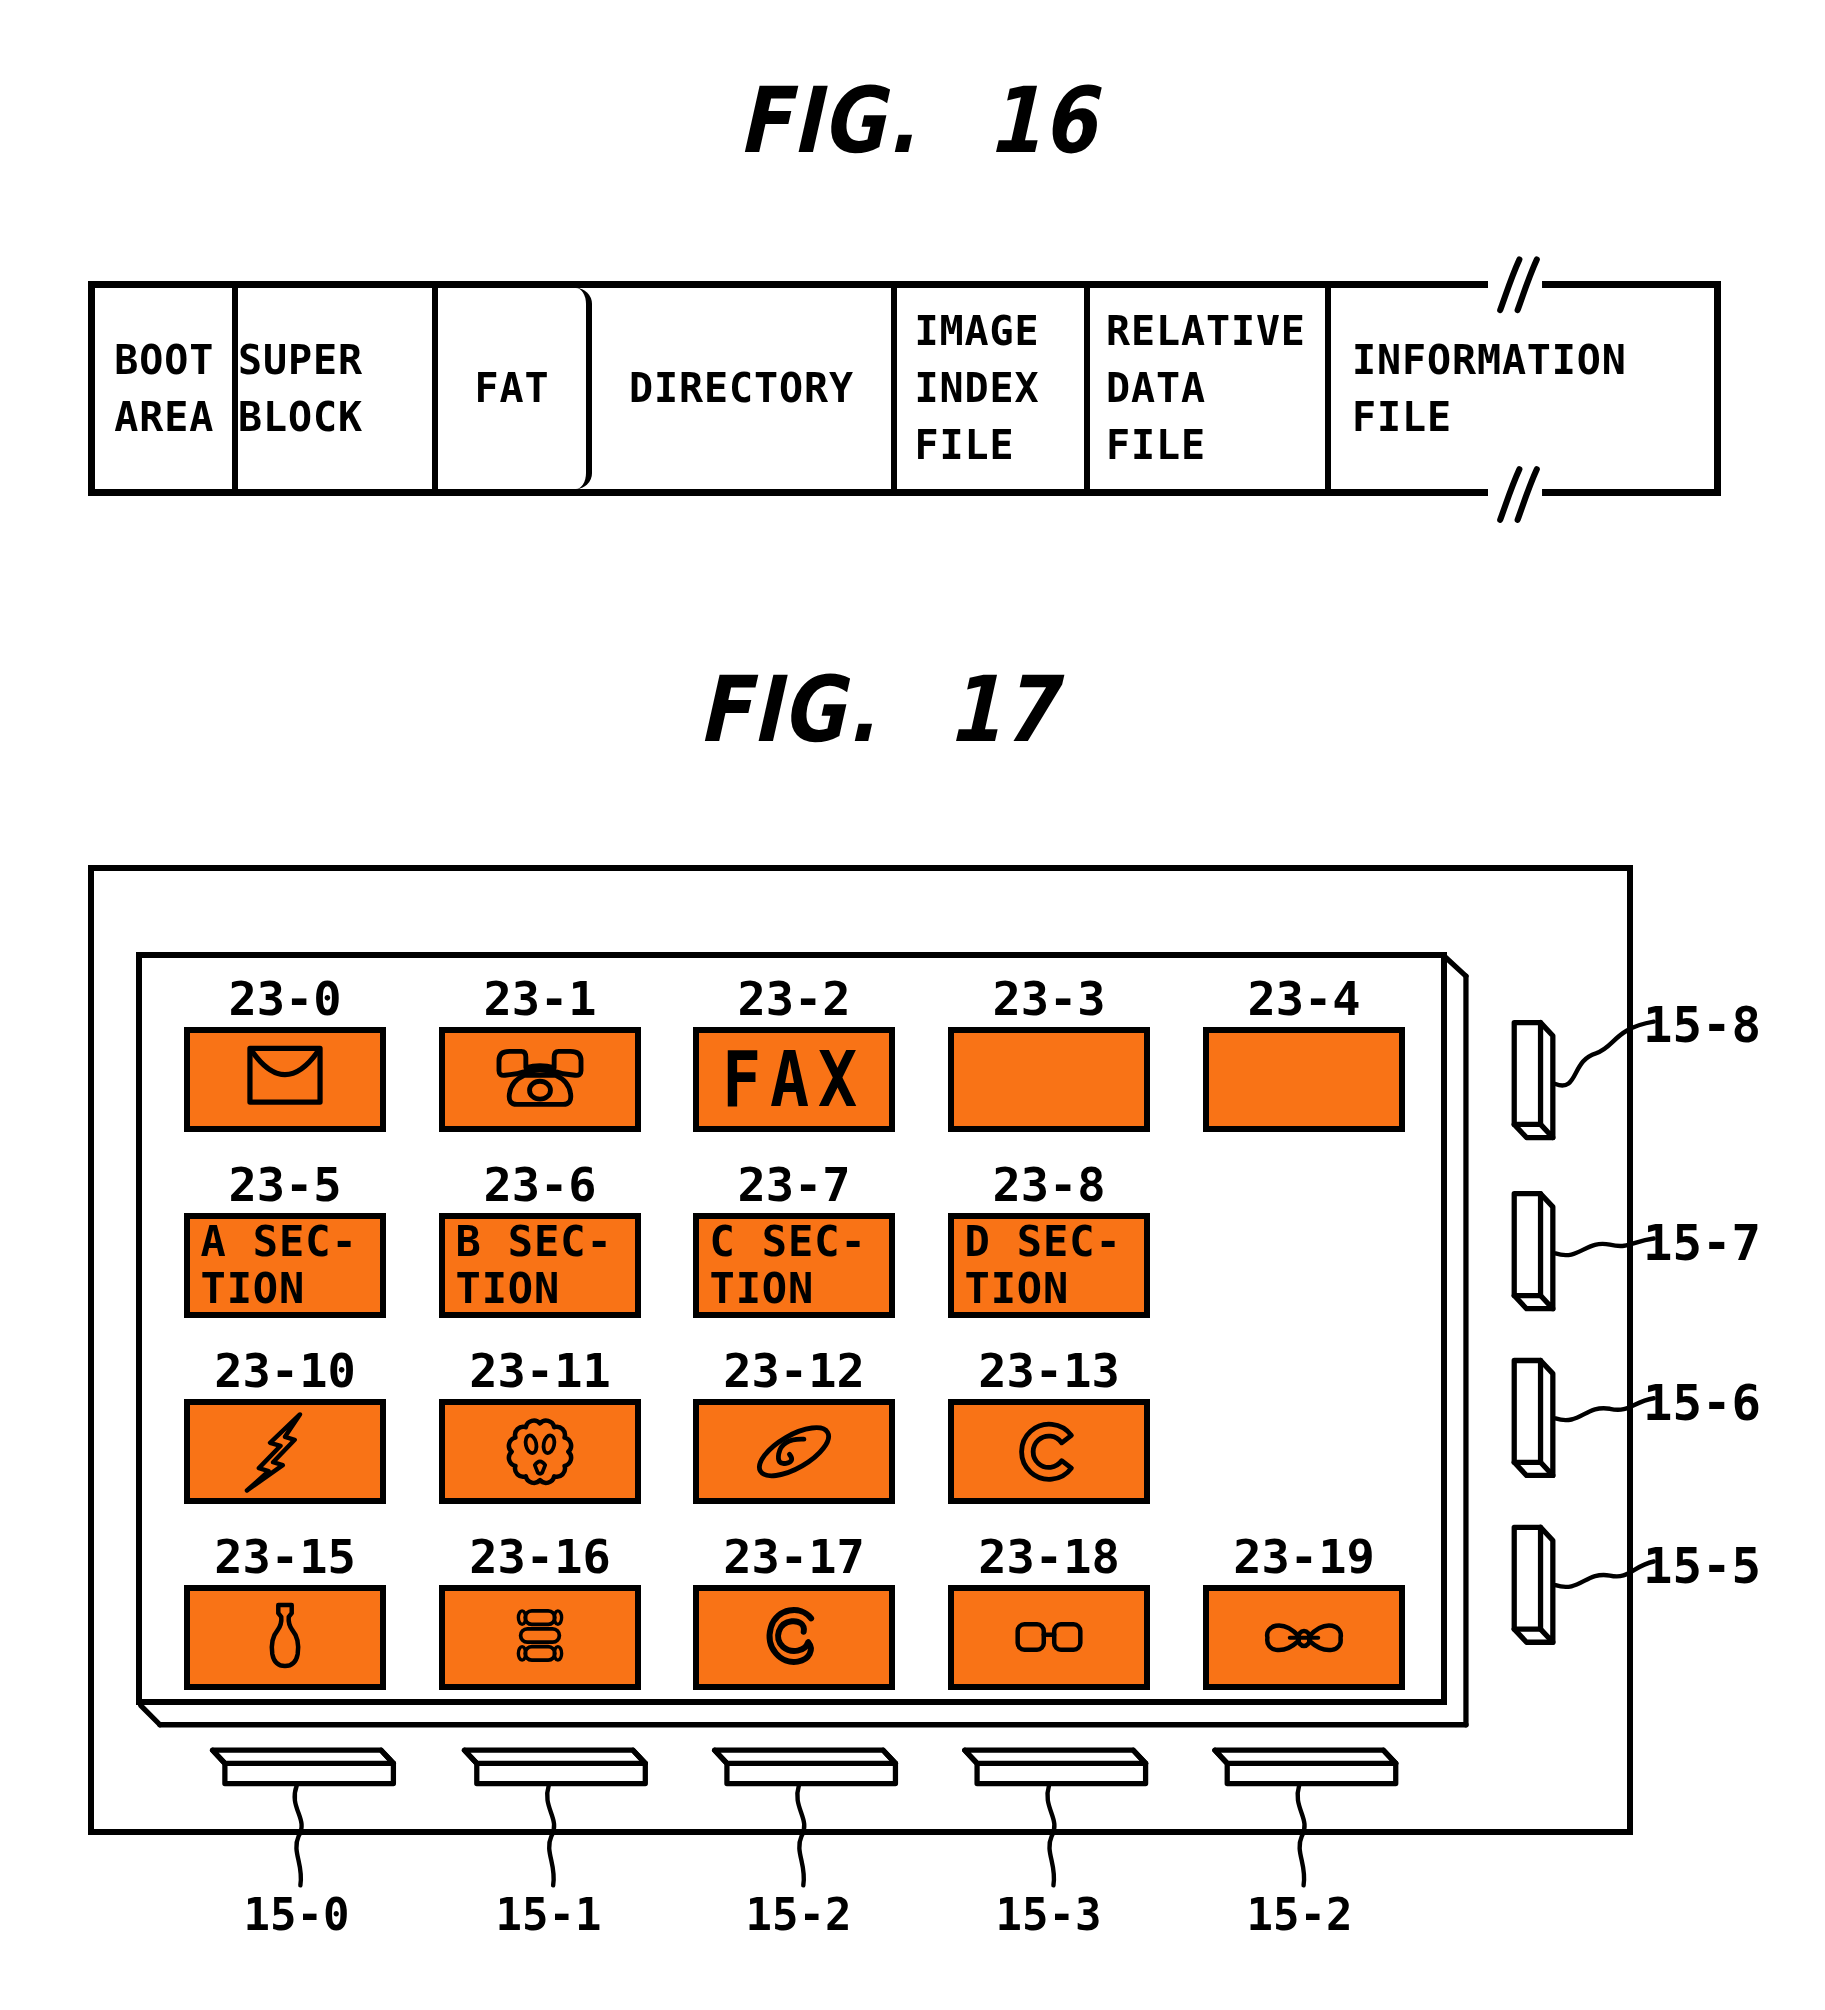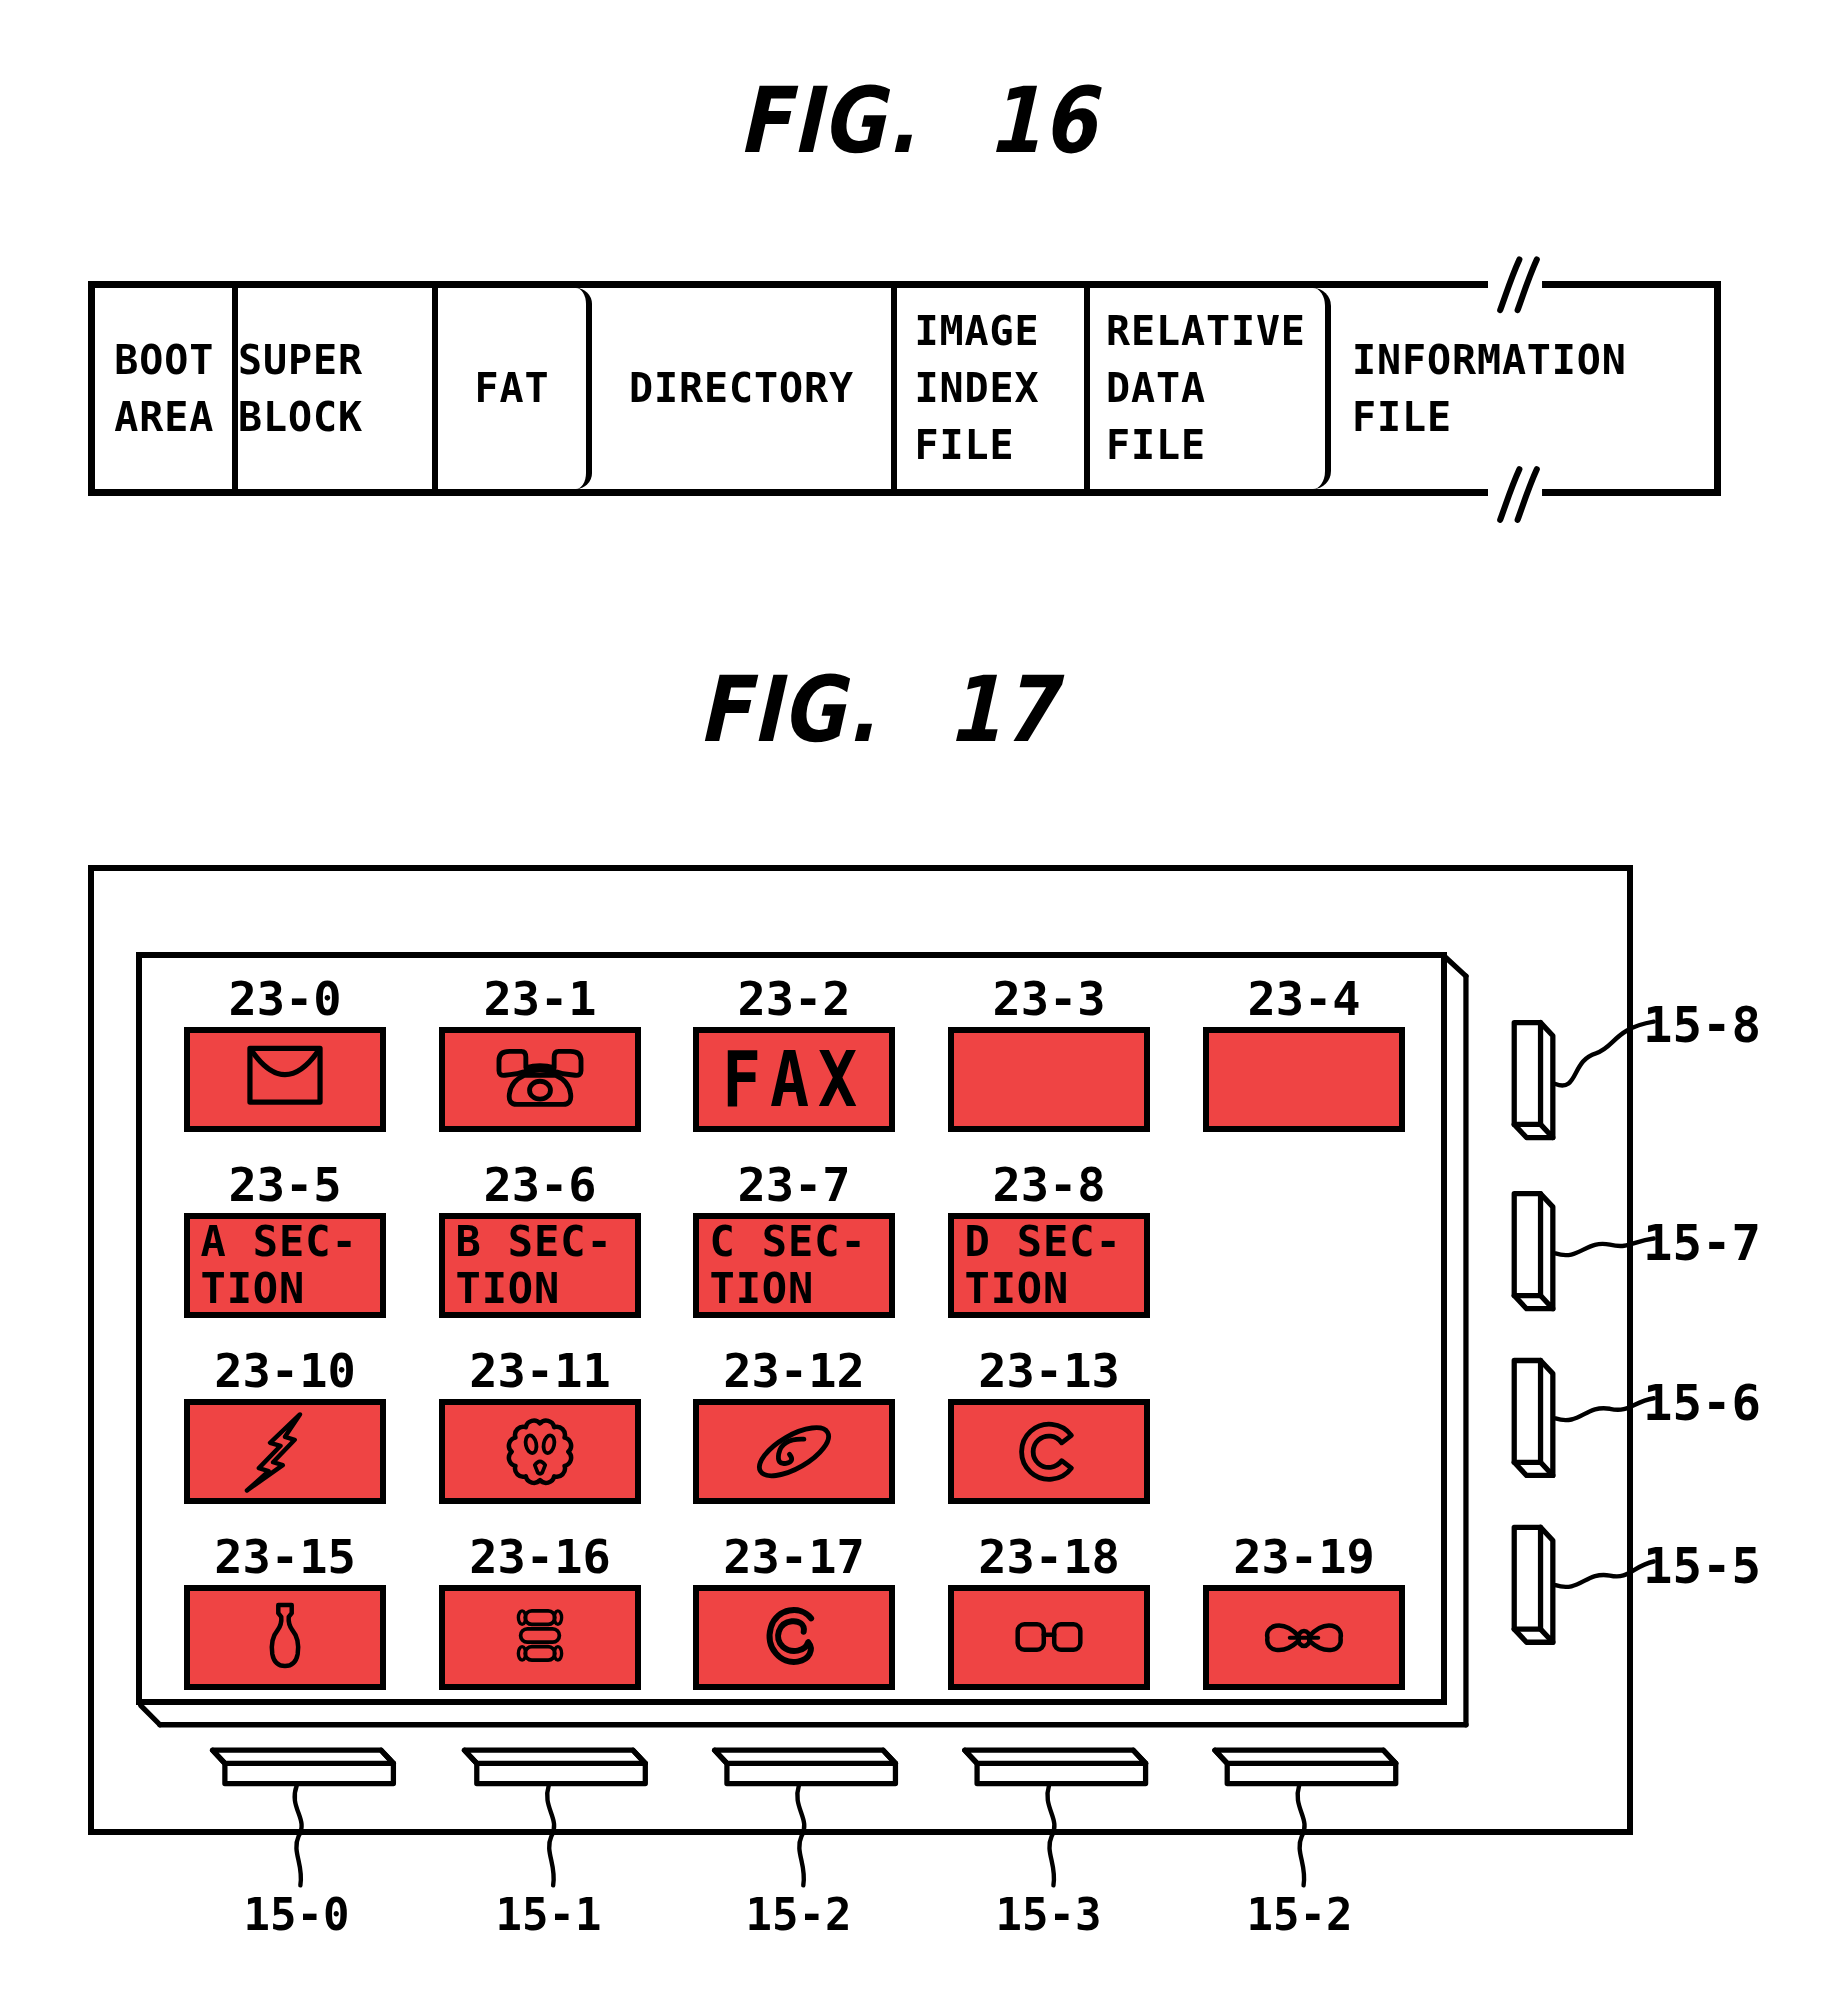--- a/index.html
+++ b/index.html
@@ -14,34 +14,34 @@
        border:7px solid #000;box-sizing:border-box;display:flex;background:#fff;}
   .seg{box-sizing:border-box;border-right:6.1px solid #000;display:flex;align-items:center;}
   .seg:last-child{border-right:none;}
   .seg-label{white-space:pre-line;font-size:40px;font-weight:700;line-height:1.42;
              letter-spacing:0.9px;}
   .seg.c1{width:143px;padding-left:19.3px;}
   .seg.c2{width:200px;}
   .seg.c3{width:154px;justify-content:center;border-radius:16px;}
   .seg.c4{width:305px;justify-content:center;}
   .seg.c5{width:193px;padding-left:17.6px;}
-  .seg.c6{width:241px;padding-left:16px;border-radius:18px;}
+  .seg.c6{width:241px;padding-left:16px;}
   .seg.c7{width:365px;padding-left:21px;}
   .break-svg{position:absolute;overflow:visible;}
   
   .device{position:absolute;left:88px;top:865px;width:1545px;height:970px;
           border:6.1px solid #000;box-sizing:border-box;background:#fff;}
   .screen{position:absolute;left:136px;top:952px;width:1311px;height:753px;
           border:6.1px solid #000;box-sizing:border-box;background:#fff;}
   .cell{position:absolute;width:202px;}
   .cell-num{height:46px;font-size:47px;font-weight:700;text-align:center;
             line-height:44px;letter-spacing:0px;}
   .cell-box{margin-top:3.5px;width:202px;height:105px;border:6.1px solid #000;
             box-sizing:border-box;display:flex;align-items:center;justify-content:center;
-            background:#ef4444;}
+            background:#f97316;}
   .cell-box.top-attach{align-items:flex-start;}
   .cell-text{white-space:pre-line;font-size:42px;font-weight:700;line-height:47px;
              letter-spacing:0.9px;width:100%;padding-left:10.5px;box-sizing:border-box;}
   .fax-text{font-size:65px;font-weight:700;letter-spacing:8.8px;transform:scaleY(1.18);
             padding-left:0;text-align:center;}
   .icn{display:block;}
   .side-label{position:absolute;left:1643px;width:184px;font-size:49px;font-weight:700;
               white-space:nowrap;}
   .b-label{position:absolute;width:193px;top:1889px;text-align:center;font-size:44px;
            font-weight:700;white-space:nowrap;}

